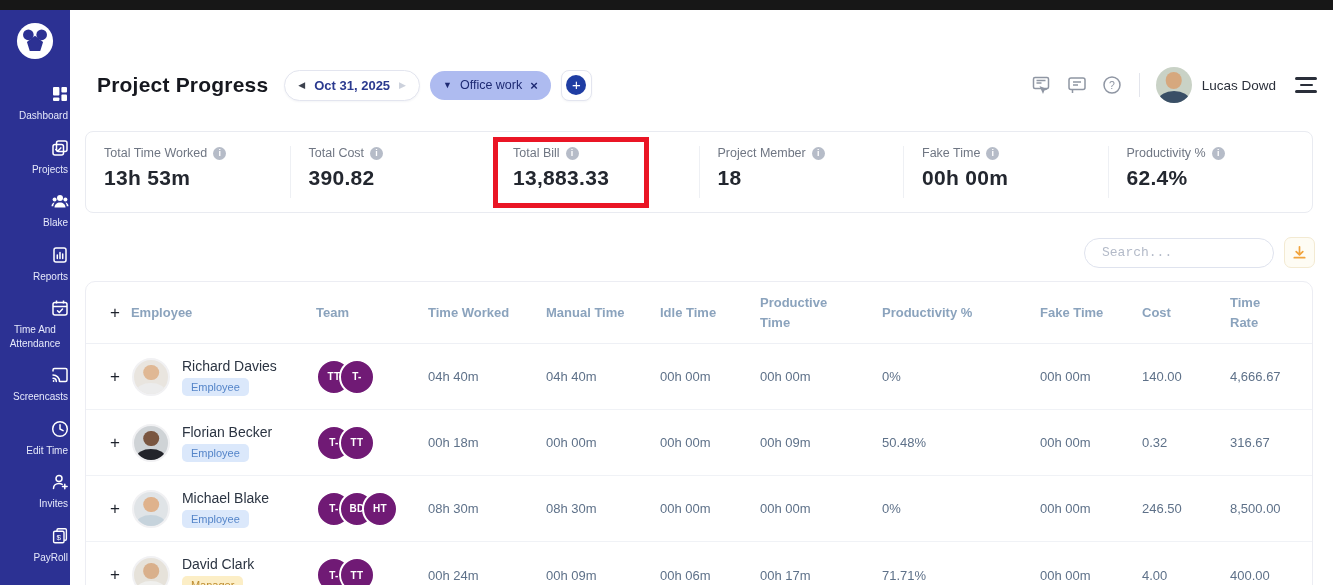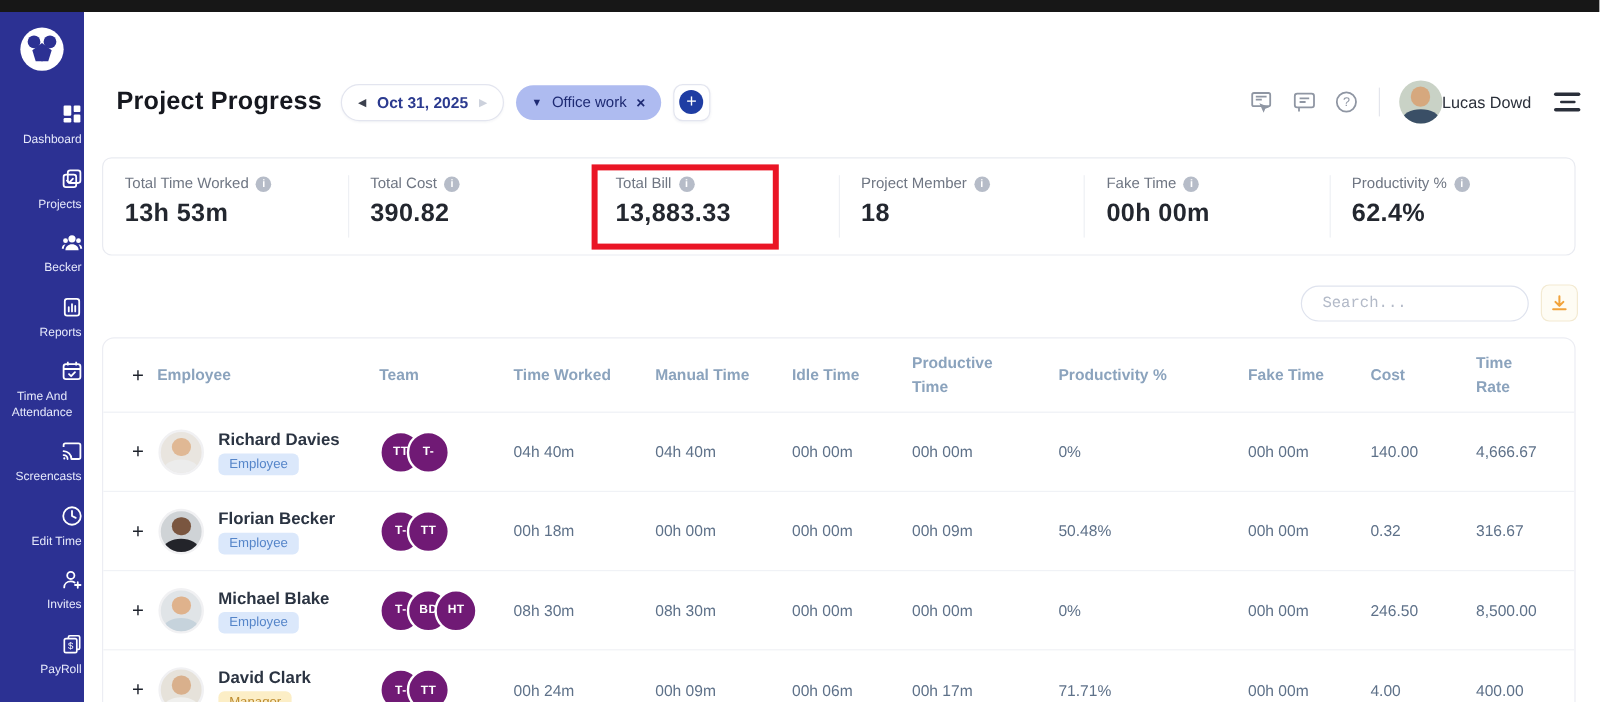--- a/index.html
+++ b/index.html
@@ -59,21 +59,21 @@
   }
   .add-circle {
     width:20px; height:20px; border-radius:50%; background:#1f3da3; color:#fff;
     font-size:15px; line-height:1; display:flex; align-items:center; justify-content:center; padding-bottom:2px;
   }
 
   
   .header-right { position:absolute; right:16px; top:16px; display:flex; align-items:center; gap:13px; }
   .hicon { width:22px; height:22px; cursor:pointer; }
   .divider-v { width:1px; height:24px; background:#e3e5ec; margin:0 3px; }
-  .user { display:flex; align-items:center; cursor:pointer; }
+  .user { display:flex; align-items:center; gap:10px; cursor:pointer; }
   .user-name { font-size:13.5px; color:#2a2f3a; }
   .menu-icon { display:flex; flex-direction:column; gap:4px; align-items:center; cursor:pointer; margin-left:6px; }
   .menu-icon i { display:block; height:2.6px; border-radius:2px; background:#2a2f3a; }
   .menu-icon i:nth-child(1){ width:22px; }
   .menu-icon i:nth-child(2){ width:13px; }
   .menu-icon i:nth-child(3){ width:22px; }
 
   
   .avatar { border-radius:50%; position:relative; overflow:hidden; flex:none; }
   .avatar::before {
@@ -136,21 +136,21 @@
     align-items:center; padding-left:24px;
   }
   .thead { height:62px; color:#8ba3bd; font-size:13px; font-weight:bold; border-bottom:1px solid #eef0f5; }
   .th { line-height:1.5; padding-right:22px; }
   .th-emp { display:flex; align-items:center; gap:11px; }
   .expander-all, .expander { font-size:17px; color:#1d222c; font-weight:normal; cursor:pointer; }
   .tr { height:66px; border-bottom:1px solid #f0f2f6; font-size:13px; color:#5e7189; }
   .tr:last-child { border-bottom:none; }
   .emp-cell { display:flex; align-items:center; gap:12px; }
   .name-block { display:flex; flex-direction:column; align-items:flex-start; }
-  .emp-name { font-size:14px; font-weight:bold; color:#2b3442; }
+  .emp-name { font-size:14px; font-weight:normal; color:#2b3442; }
   .role-badge { display:inline-block; margin-top:4px; font-size:11px; padding:3px 9px; border-radius:5px; }
   .role-employee { background:#dbe8fb; color:#5585c9; }
   .role-manager  { background:#fceec6; color:#bd8c30; }
   .team-cell { display:flex; }
   .team-circle {
     width:36px; height:36px; border-radius:50%; background:#701a75; border:2px solid #fff;
     color:#fff; font-size:10px; font-weight:bold; letter-spacing:.3px;
     display:flex; align-items:center; justify-content:center; cursor:pointer; flex:none;
   }
   .team-circle + .team-circle { margin-left:-13px; }
@@ -192,21 +192,21 @@
 
   <div class="side-item">
     <svg class="side-icon" viewBox="0 0 20 20" fill="#fff">
       <circle cx="10" cy="7" r="3"></circle>
       <circle cx="4.6" cy="8.6" r="2"></circle>
       <circle cx="15.4" cy="8.6" r="2"></circle>
       <path d="M4.5 16.5 c0-3 2.4-5 5.5-5 s5.5 2 5.5 5 Z"></path>
       <path d="M1.5 15.2 c0-2 1.3-3.4 3.1-3.6 -0.8 1-1.3 2.2-1.4 3.6 Z"></path>
       <path d="M18.5 15.2 c0-2-1.3-3.4-3.1-3.6 0.8 1 1.3 2.2 1.4 3.6 Z"></path>
     </svg>
-    <span class="side-label">Becker</span>
+    <span class="side-label">Blake</span>
   </div>
 
   <div class="side-item">
     <svg class="side-icon" viewBox="0 0 20 20" fill="none" stroke="#fff" stroke-width="1.5">
       <rect x="4" y="3" width="12" height="14" rx="2"></rect>
       <path d="M7.3 13.5 v-3.5 M10 13.5 v-6 M12.7 13.5 v-4.5" stroke-linecap="round"></path>
     </svg>
 
     <span class="side-label">Reports</span>
   </div>

